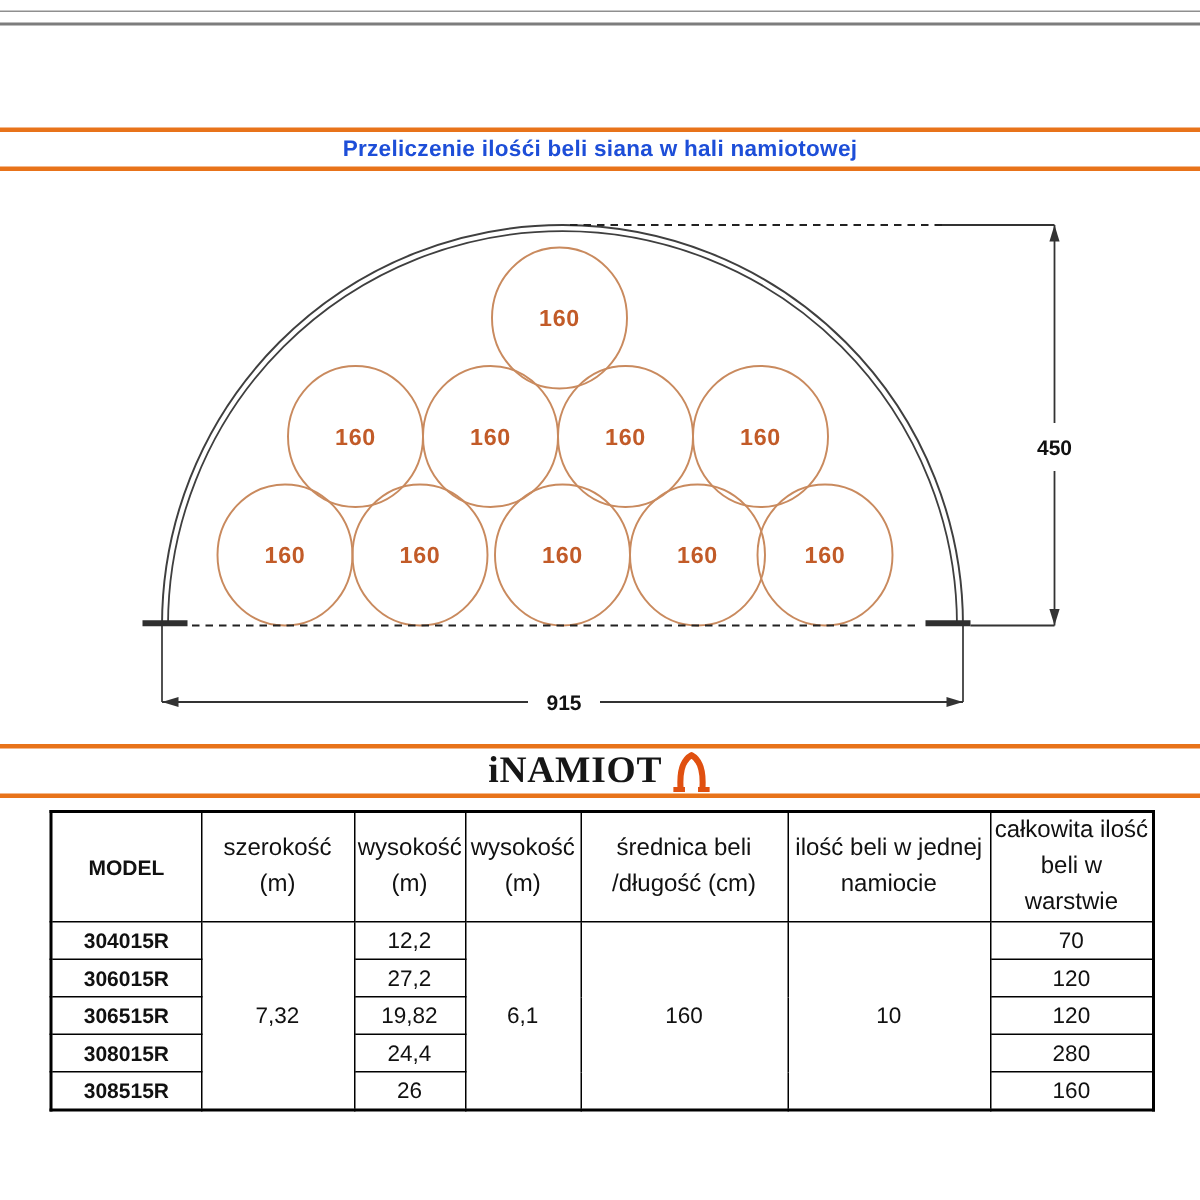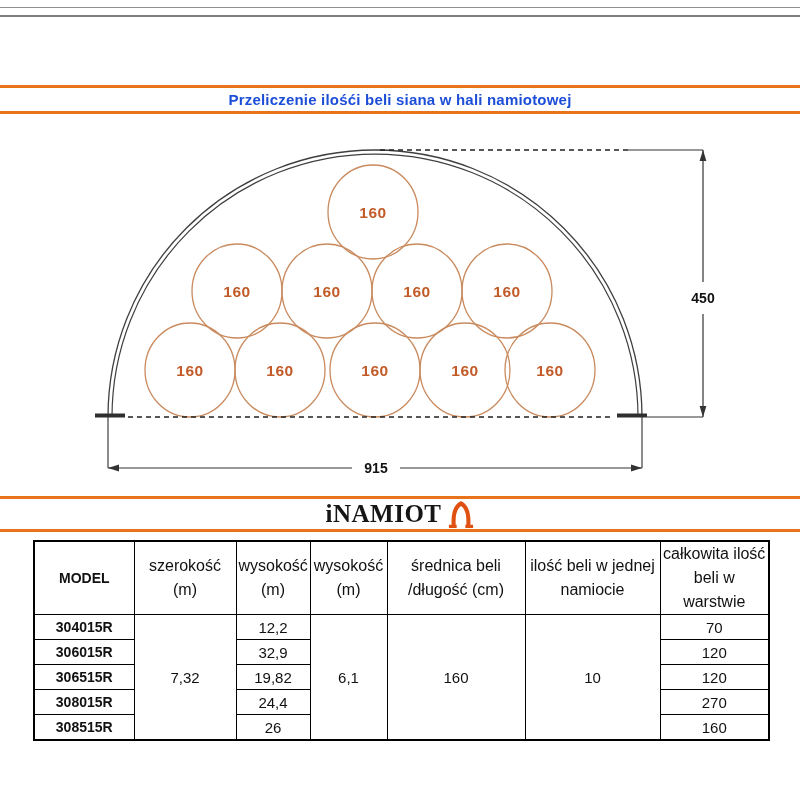--- a/index.html
+++ b/index.html
@@ -172,32 +172,32 @@
           <td class="model">304015R</td>
           <td rowspan="5">7,32</td>
           <td>12,2</td>
           <td rowspan="5">6,1</td>
           <td rowspan="5">160</td>
           <td rowspan="5">10</td>
           <td>70</td>
         </tr>
         <tr>
           <td class="model">306015R</td>
-          <td>32,9</td>
+          <td>27,2</td>
           <td>120</td>
         </tr>
         <tr>
           <td class="model">306515R</td>
           <td>19,82</td>
           <td>120</td>
         </tr>
         <tr>
           <td class="model">308015R</td>
           <td>24,4</td>
-          <td>270</td>
+          <td>280</td>
         </tr>
         <tr>
           <td class="model">308515R</td>
           <td>26</td>
           <td>160</td>
         </tr>
       </tbody>
   </table>
 
 </div>

